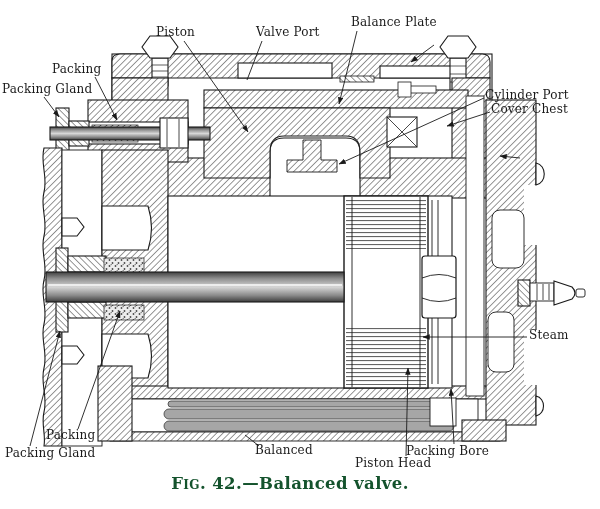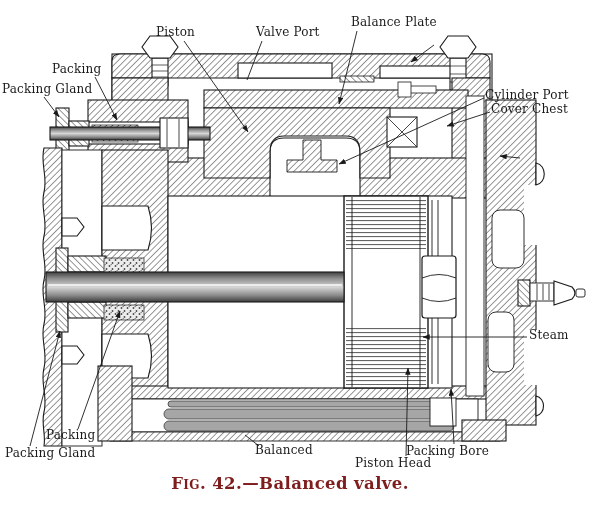--- a/index.html
+++ b/index.html
@@ -8,21 +8,21 @@
     font-family:"DejaVu Serif", serif;overflow:hidden;
   }
   .fig svg{position:absolute;left:0;top:0;}
   .lbl{
     position:absolute;font-size:12px;color:#1a1a1a;white-space:nowrap;
     letter-spacing:.2px;line-height:1.05;
   }
   .lbl.wrap{white-space:normal;text-align:center;}
   .caption{
     position:absolute;left:90px;top:474px;width:400px;text-align:center;
-    font-size:16.5px;font-weight:bold;color:#7f1d1d;letter-spacing:.4px;
+    font-size:16.5px;font-weight:bold;color:#14532d;letter-spacing:.4px;
   }
   .caption .sc{font-variant:small-caps;}
 </style>
 </head>
 <body>
 
 <div class="fig">
 
 <svg width="600" height="509" viewBox="0 0 600 509">
   <defs>

